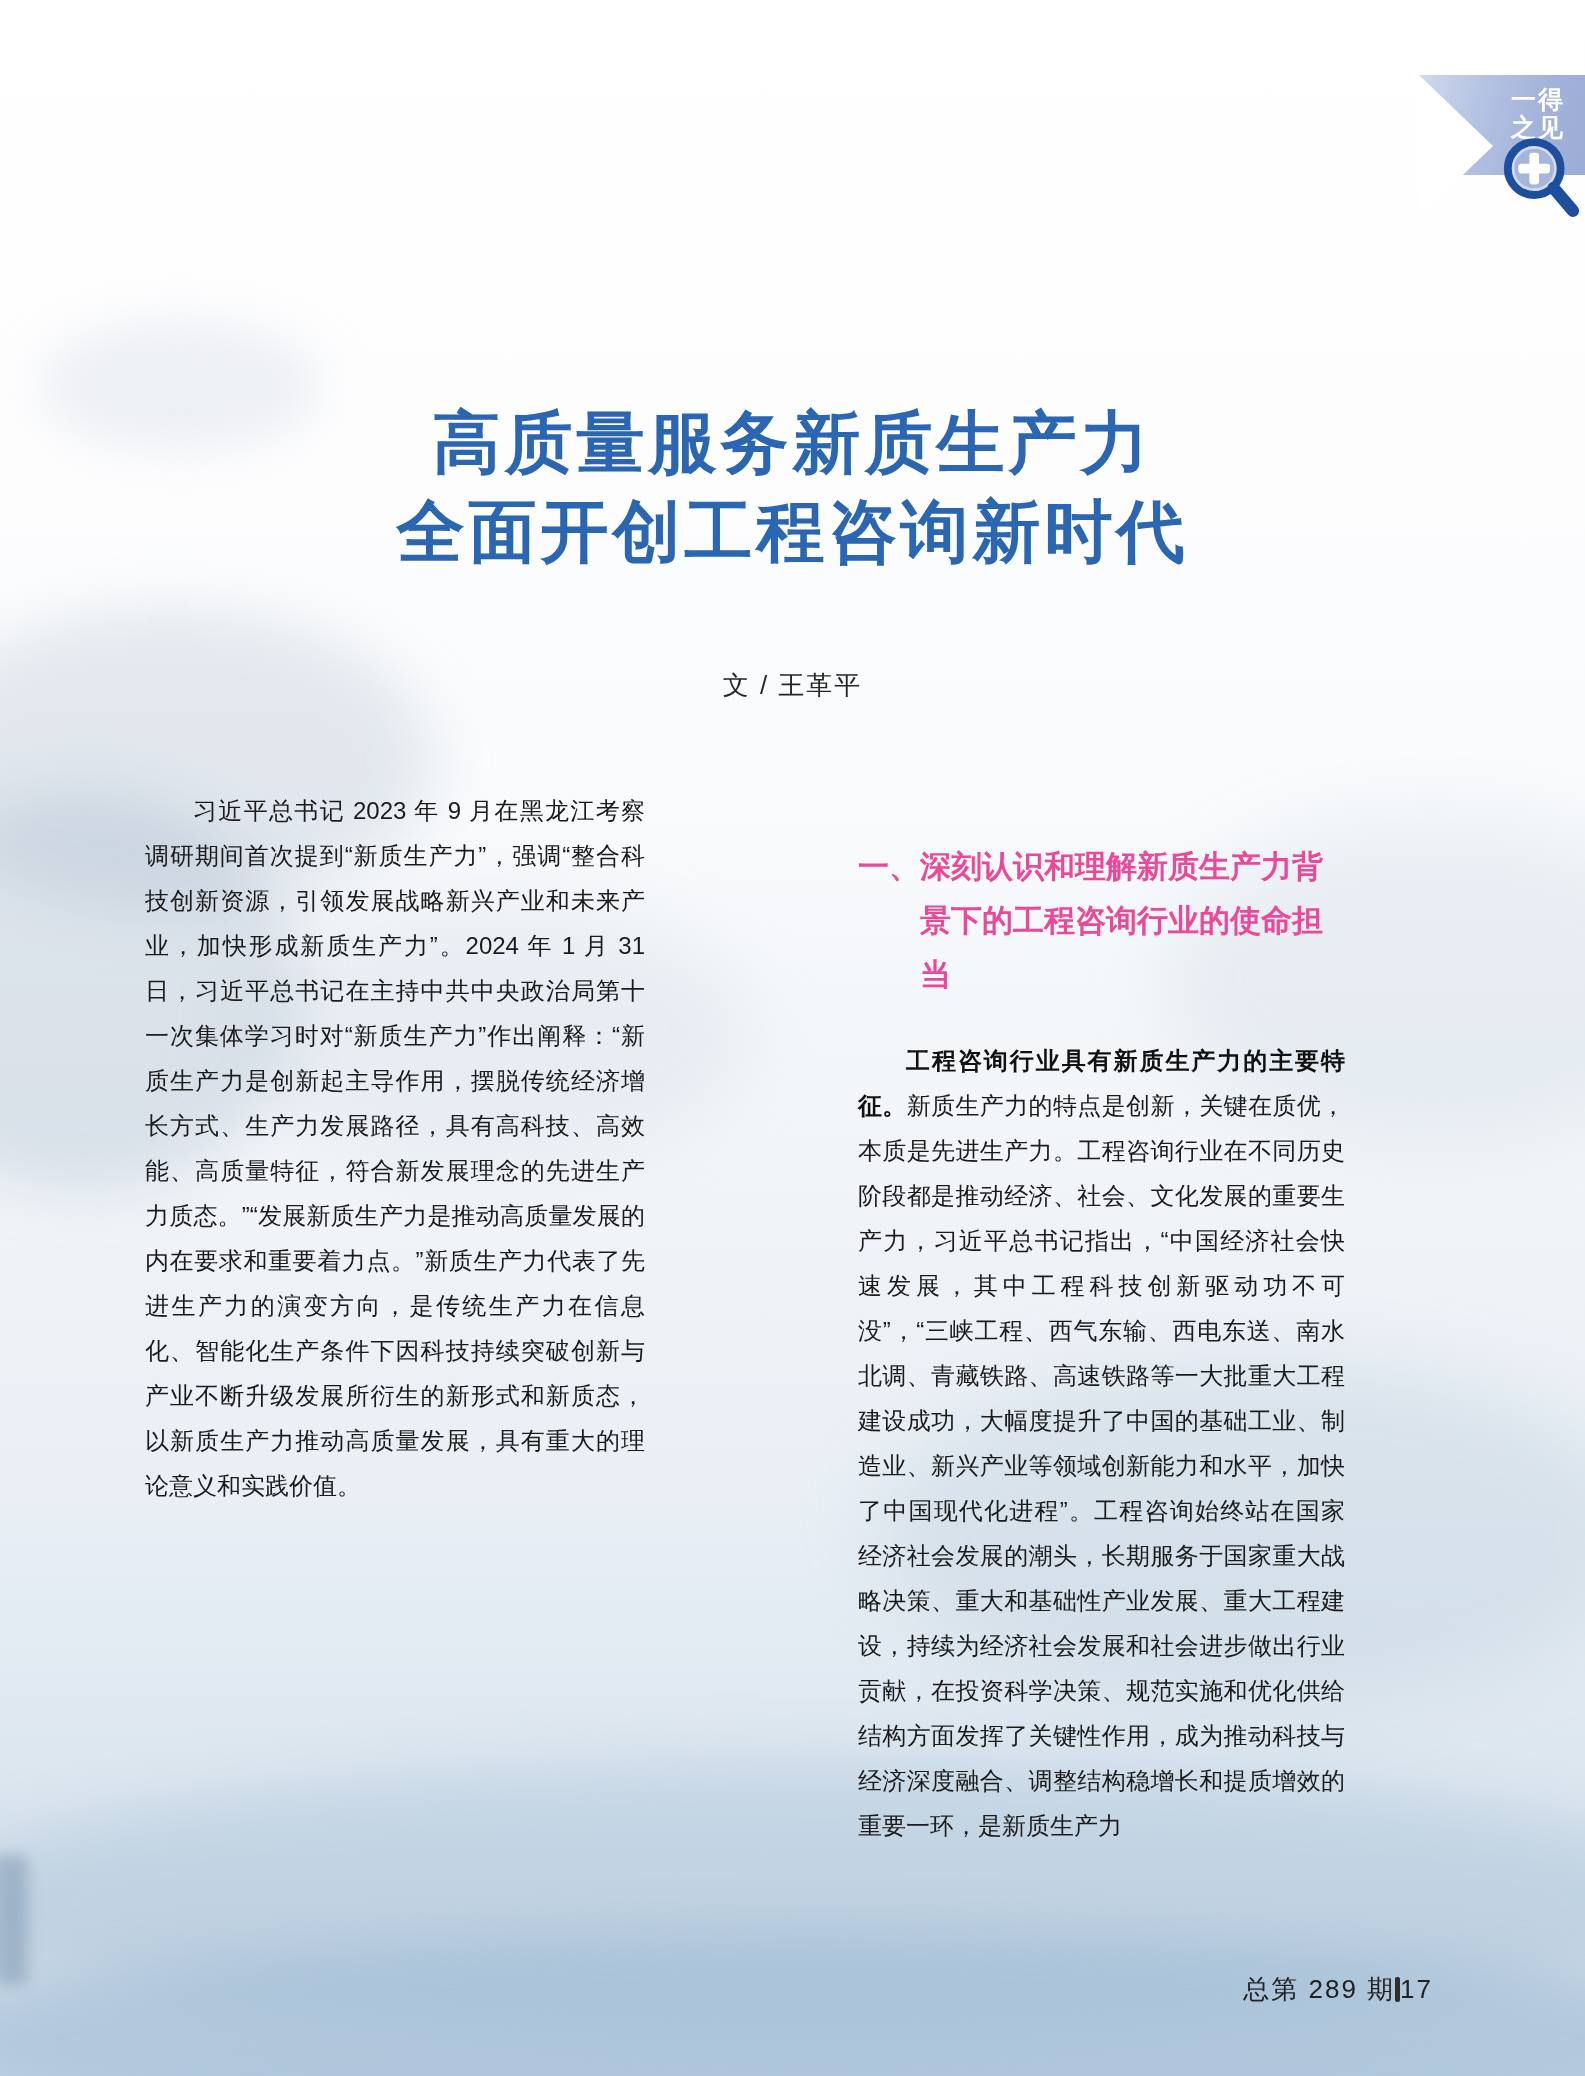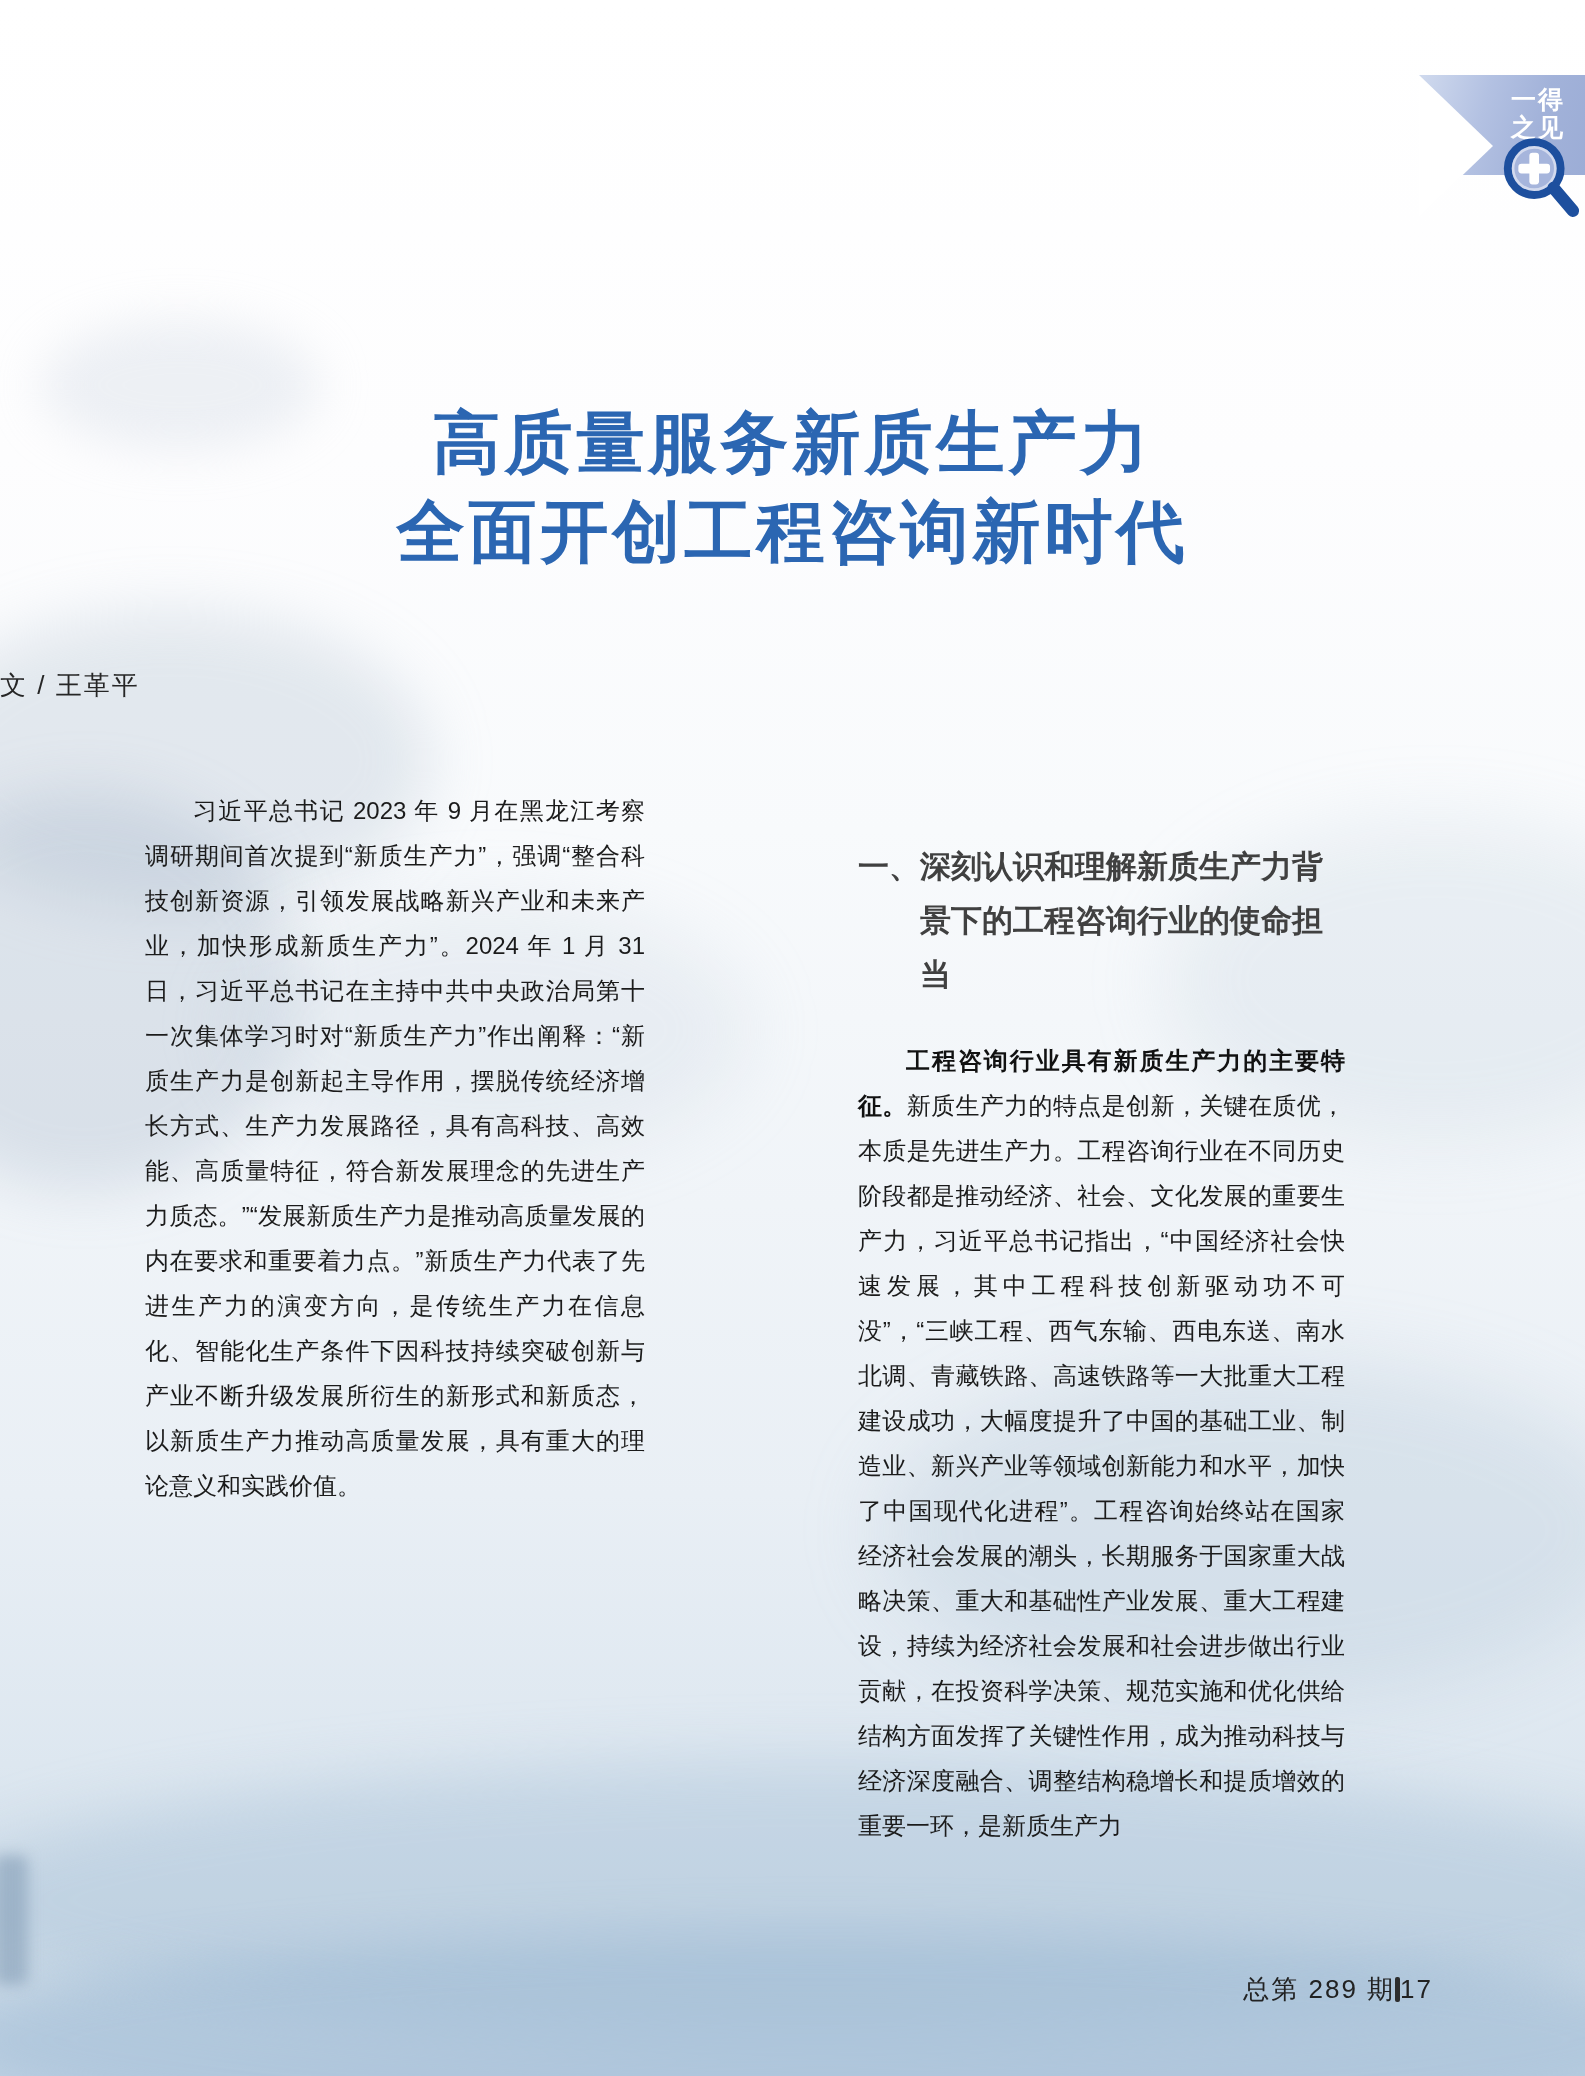--- a/index.html
+++ b/index.html
@@ -53,37 +53,37 @@
   
   .title {
     position: absolute; top: 398px; left: 0; width: 1585px;
     text-align: center;
     color: #2b66b2;
     font-size: 68px; line-height: 89px;
     font-weight: 900; letter-spacing: 4px;
   }
   .byline {
     position: absolute; top: 668px; left: 0; width: 1585px;
-    text-align: left;
+    text-align: center;
     color: #262626; font-size: 26px; letter-spacing: 2px;
   }
   
   .col {
     position: absolute; top: 788px;
     color: #1b1b1b;
     font-size: 24px; line-height: 45px;
     text-align: justify; text-justify: inter-ideograph;
   }
   .col-left  { left: 145px; width: 500px; }
   .col-right { left: 858px; width: 487px; }
   .col p.indent { text-indent: 2em; }
   .col p b { font-weight: 700; color: #111; }
   .section-heading {
     margin: 52px 0 36px 0;
-    color: #404040;
+    color: #ec4899;
     font-size: 31px; line-height: 54px; font-weight: 700;
     padding-left: 62px; text-indent: -62px;
     text-align: left;
   }
   
   .footer {
     position: absolute; top: 1972px; right: 152px;
     display: flex; align-items: center; 
     color: #222222; font-size: 26px; letter-spacing: 2px;
   }

